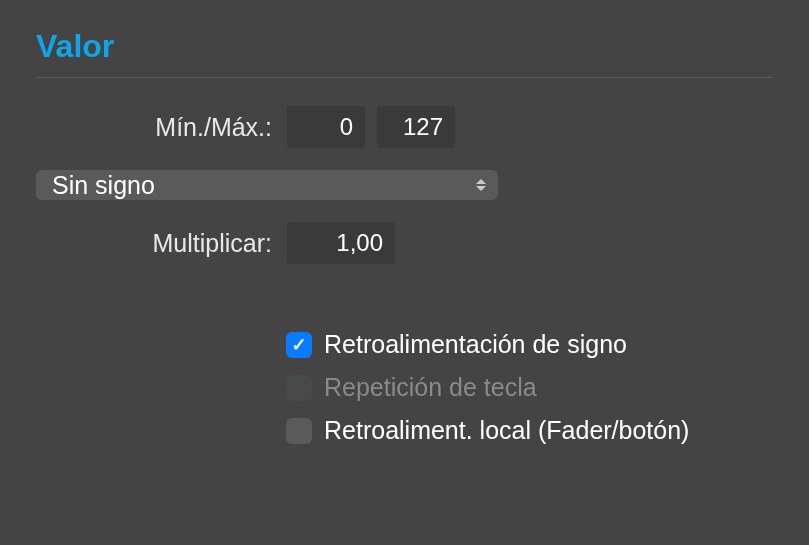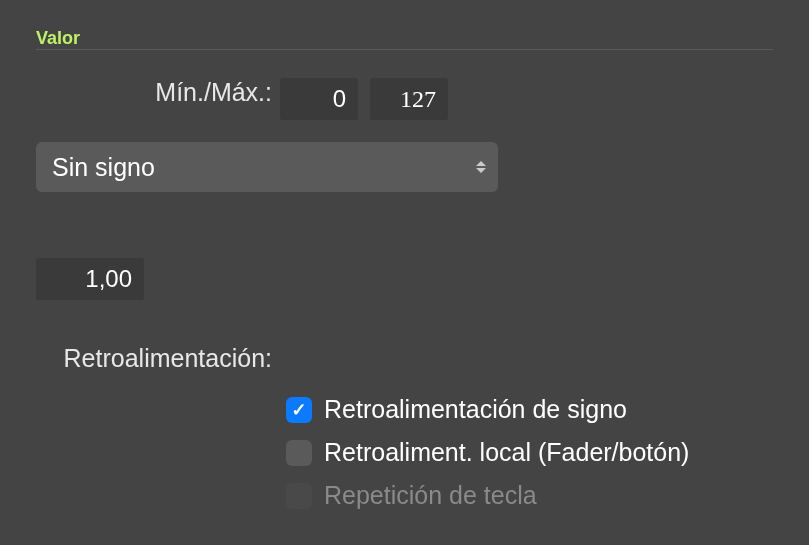--- a/index.html
+++ b/index.html
@@ -9,34 +9,35 @@
     }
     body {
       background-color: #444444;
       font-family: -apple-system, "Helvetica Neue", Helvetica, Arial, sans-serif;
       color: #e0e0e0;
       width: 809px;
       height: 545px;
       padding: 28px 36px;
     }
     .section-title {
-      font-size: 18px;
+      font-size: 32px;
       font-weight: 600;
-      color: #bef264;
+      color: #0ea5e9;
+      margin-bottom: 12px;
     }
     .divider {
       border: none;
       border-top: 1px solid #5a5a5a;
       margin-bottom: 28px;
     }
     .form-row {
       display: flex;
-      align-items: flex-start;
+      align-items: center;
       margin-bottom: 22px;
-      gap: 8px;
+      gap: 15px;
     }
     .row-label {
       width: 236px;
       text-align: right;
       font-size: 25px;
       color: #e8e8e8;
       font-weight: 400;
     }
     .num-input {
       width: 78px;
@@ -44,30 +45,29 @@
       background-color: #3a3a3a;
       border: none;
       color: #ffffff;
       font-size: 24px;
       text-align: right;
       padding-right: 12px;
       border-radius: 3px;
     }
     .num-input + .num-input {
       margin-left: 6px;
-      font-family: Liberation Serif, serif;
     }
     .select-wrap {
       position: relative;
       flex: 1;
       max-width: 462px;
     }
     .select-box {
       width: 100%;
-      height: 50px;
+      height: 30px;
       background-color: #5a5a5a;
       border: none;
       border-radius: 6px;
       color: #ffffff;
       font-size: 25px;
       padding: 0 40px 0 16px;
       text-align: left;
       cursor: pointer;
       display: flex;
       align-items: center;
@@ -161,40 +161,40 @@
       <span>Sin signo</span>
     </button>
     <div class="chevrons">
       <div class="chev chev-up"></div>
       <div class="chev chev-down"></div>
     </div>
   </div>
 </div>
 
 <div class="form-row">
+  <div class="row-label">Multiplicar:</div>
   <div class="inputs-group">
-    <input class="num-input" style="width: 108px; margin-top: 44px;" value="1,00">
-  </div>
-</div>
-
-<div class="form-row">
-</div>
-
-<div class="form-row">
-  <div class="row-label">Retroalimentación:</div>
+    <input class="num-input" style="width: 108px;" value="1,00">
+  </div>
+</div>
+
+<div class="form-row">
+</div>
+
+<div class="form-row">
 </div>
 
 <div class="checkbox-rows">
   <div class="checkbox-row">
     <div class="checkbox checked">
       <span class="checkmark">✓</span>
     </div>
     <span class="checkbox-label">Retroalimentación de signo</span>
   </div>
   <div class="checkbox-row">
+    <div class="checkbox disabled"></div>
+    <span class="checkbox-label disabled">Repetición de tecla</span>
+  </div>
+  <div class="checkbox-row">
     <div class="checkbox unchecked"></div>
     <span class="checkbox-label">Retroaliment. local (Fader/botón)</span>
   </div>
-  <div class="checkbox-row">
-    <div class="checkbox disabled"></div>
-    <span class="checkbox-label disabled">Repetición de tecla</span>
-  </div>
 </div>
 
 </body></html>

